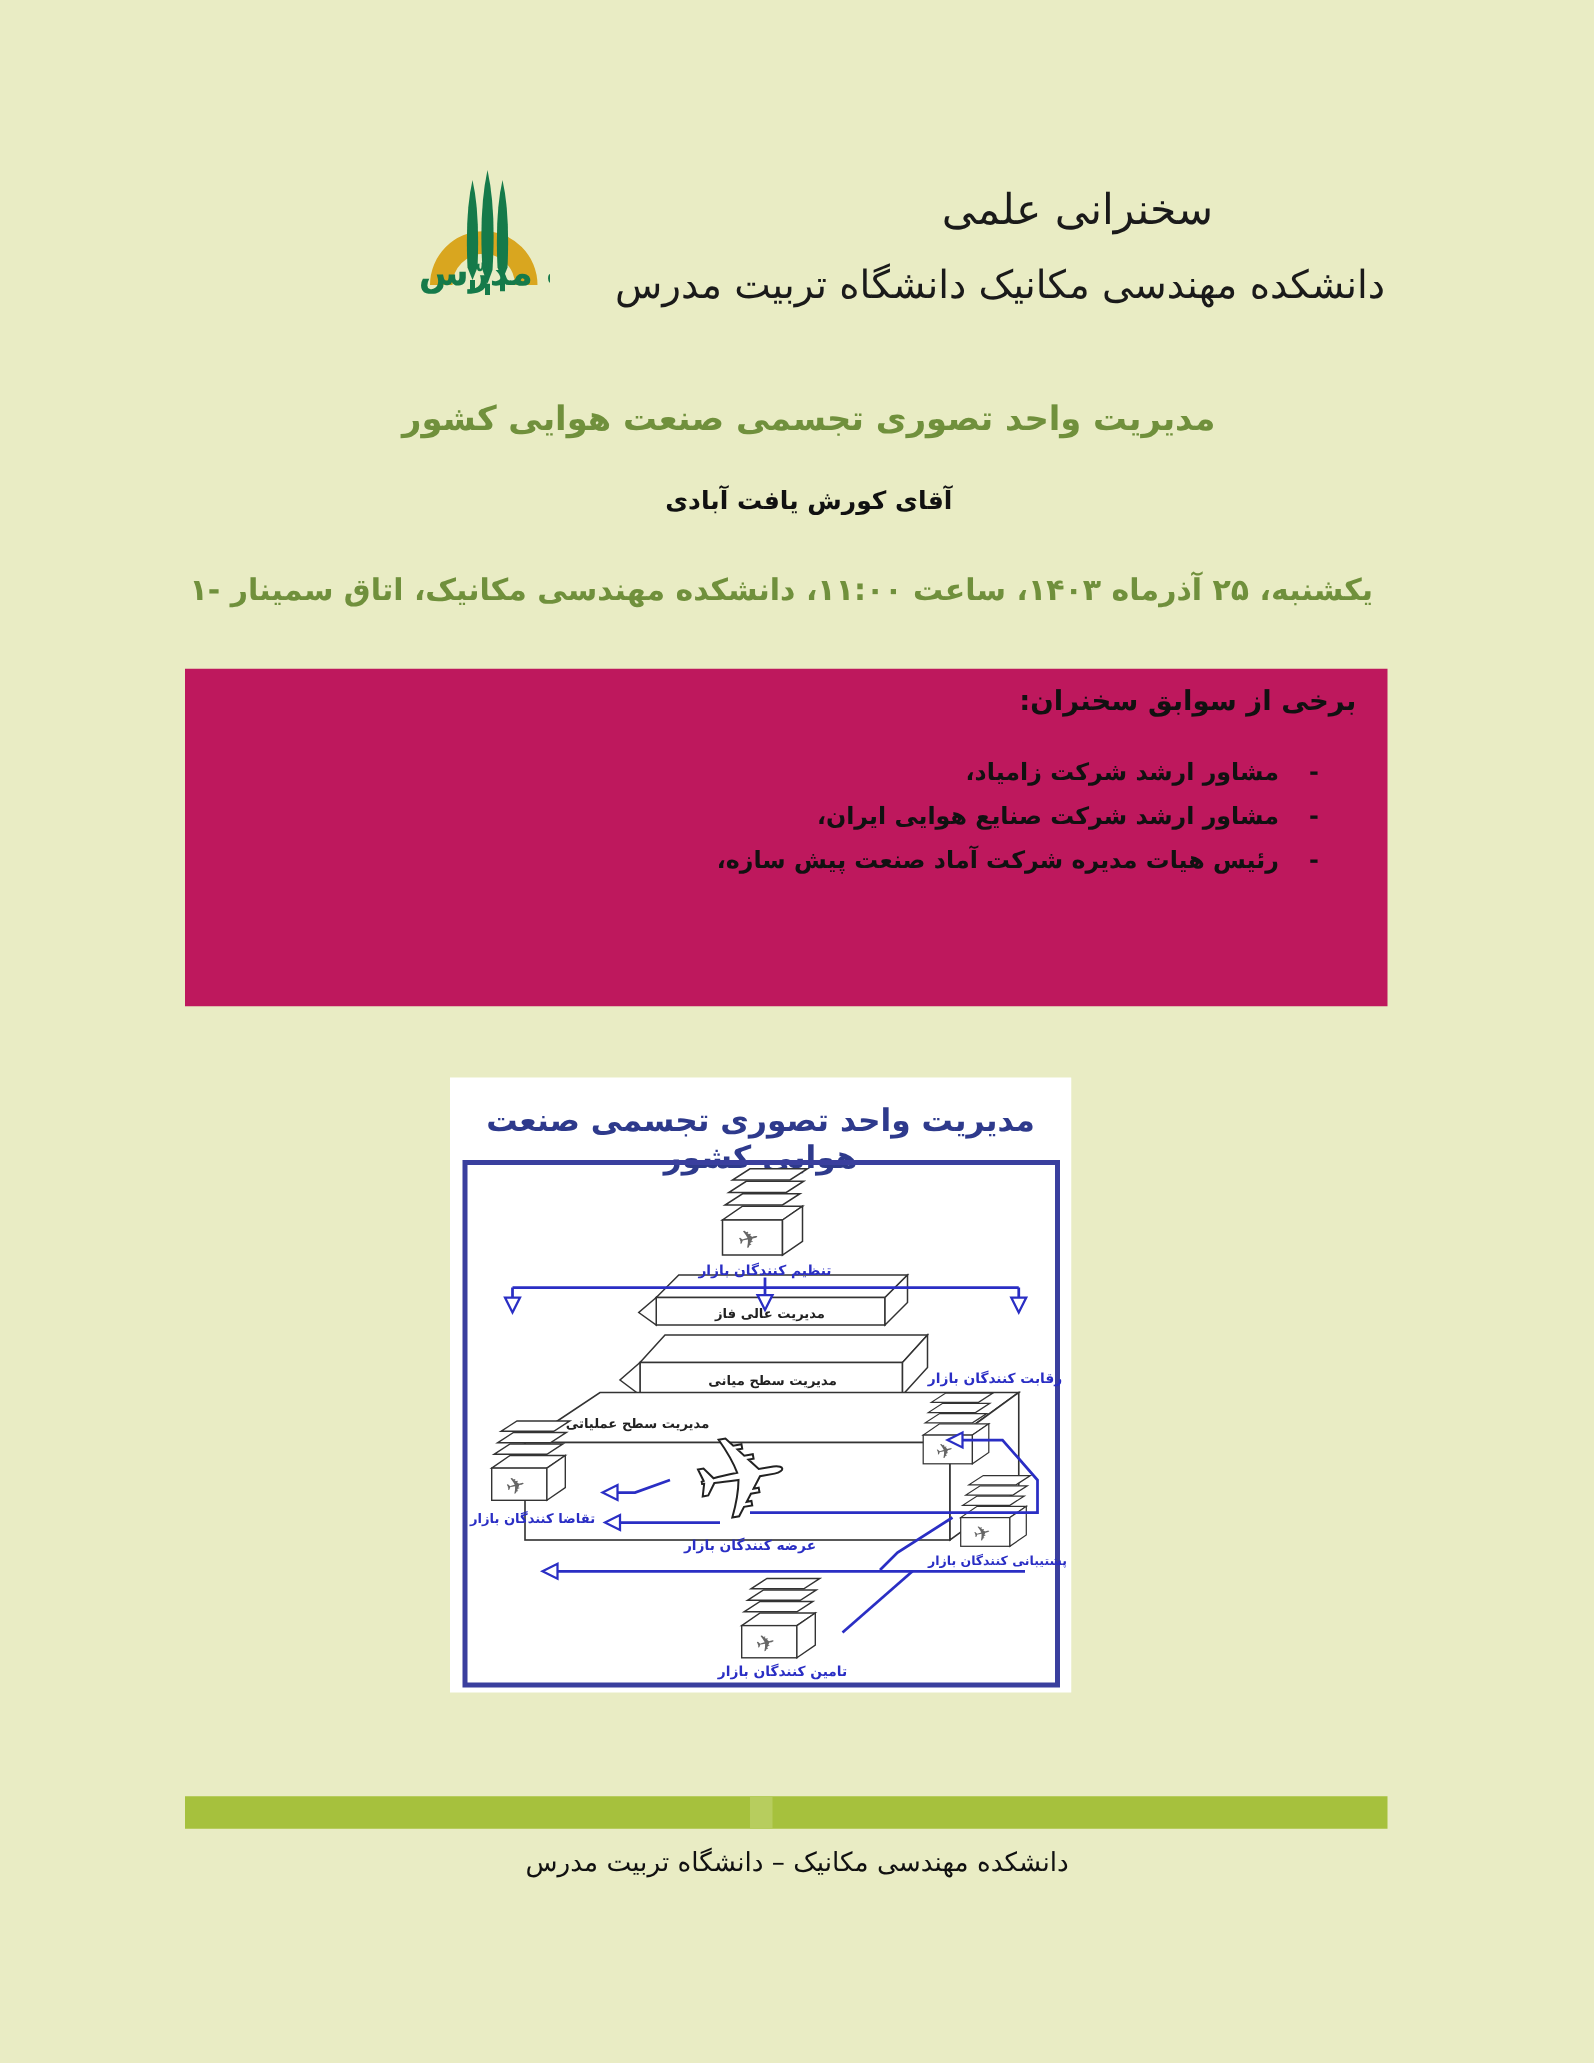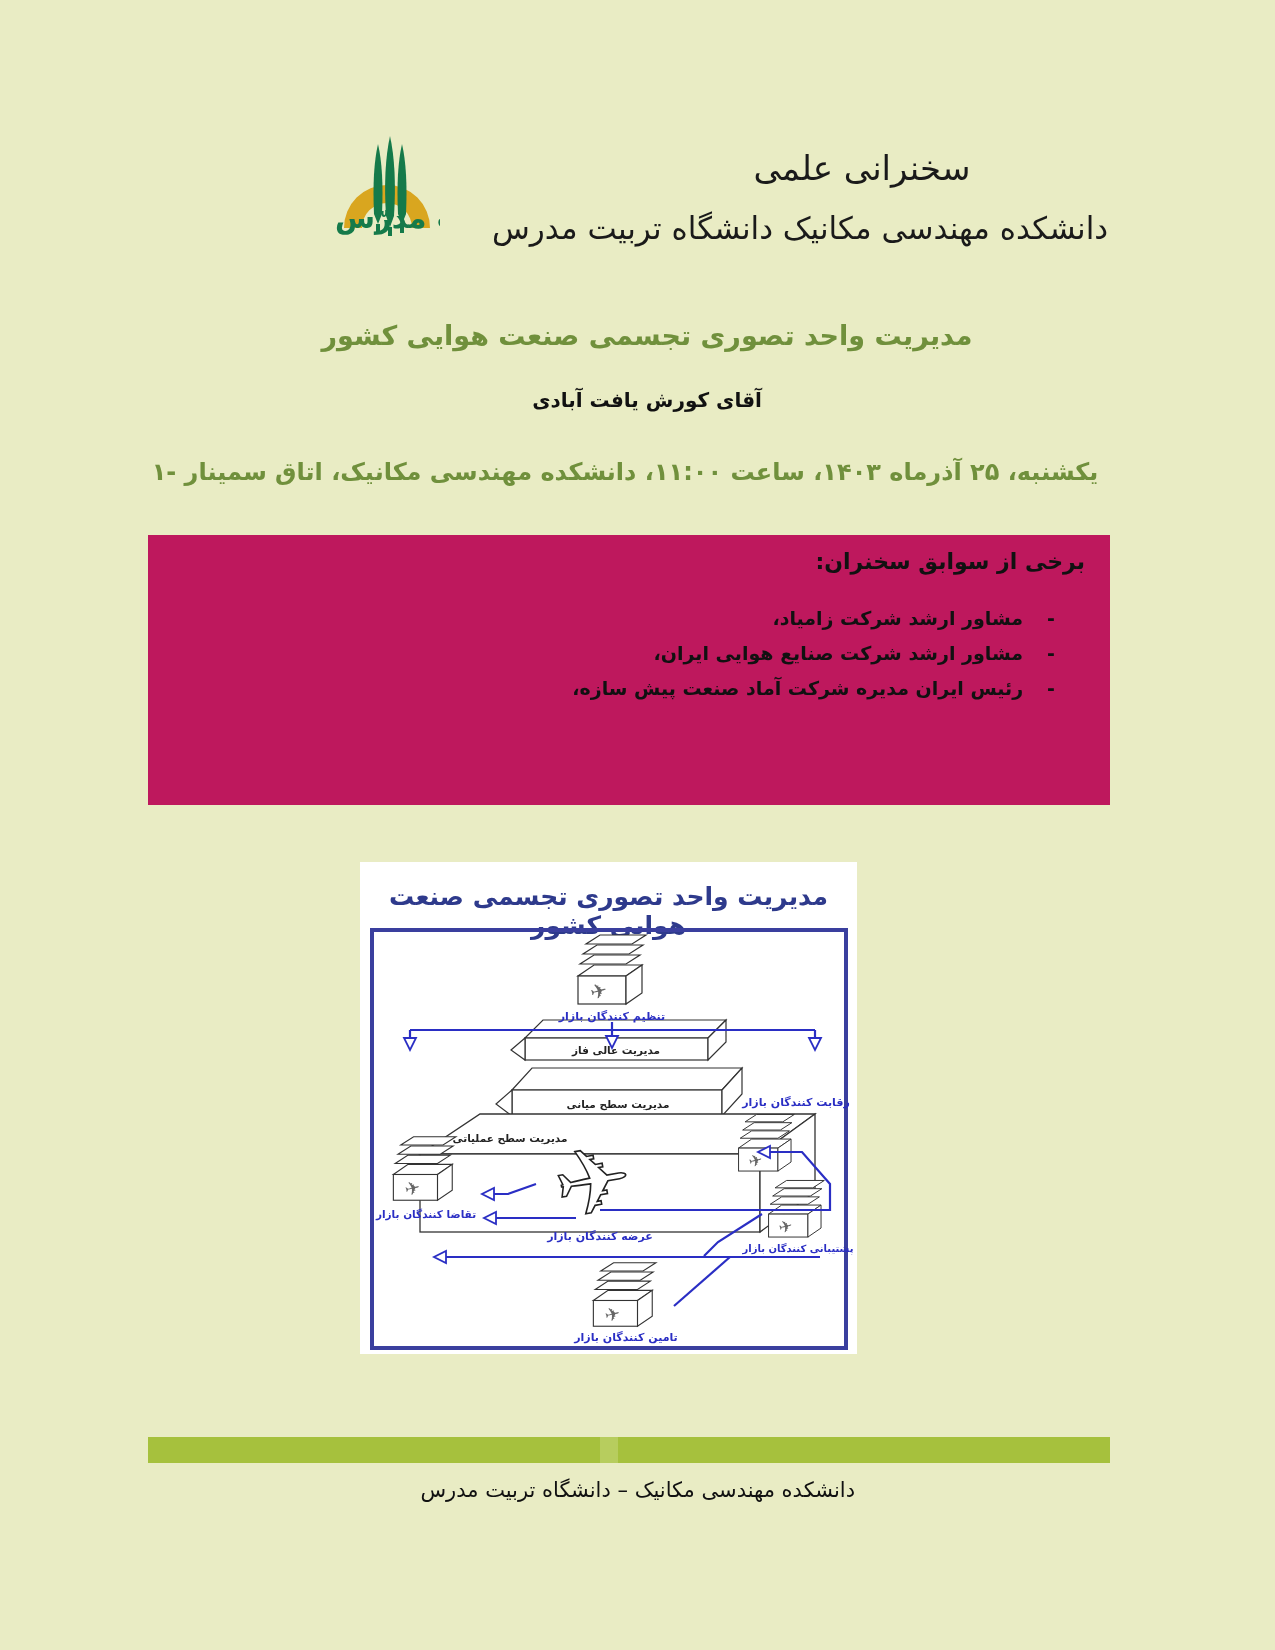--- a/index.html
+++ b/index.html
@@ -58,21 +58,21 @@
 
   <div class="abs event-title center rtl">مدیریت واحد تصوری تجسمی صنعت هوایی کشور</div>
   <div class="abs event-speaker center rtl">آقای کورش یافت آبادی</div>
   <div class="abs event-datetime center rtl">یکشنبه، ۲۵ آذرماه ۱۴۰۳، ساعت ۱۱:۰۰، دانشکده مهندسی مکانیک، اتاق سمینار -۱</div>
 
   <div class="abs bio-box">
     <div class="bio-heading rtl">برخی از سوابق سخنران:</div>
     <div class="bio-list">
       <div class="bio-item"><span class="dash">-</span><span>مشاور ارشد شرکت زامیاد،</span></div>
       <div class="bio-item"><span class="dash">-</span><span>مشاور ارشد شرکت صنایع هوایی ایران،</span></div>
-      <div class="bio-item"><span class="dash">-</span><span>رئیس ایران مدیره شرکت آماد صنعت پیش سازه،</span></div>
+      <div class="bio-item"><span class="dash">-</span><span>رئیس هیات مدیره شرکت آماد صنعت پیش سازه،</span></div>
     </div>
   </div>
 
   <div class="abs diagram">
     <div class="diagram-title">مدیریت واحد تصوری تجسمی صنعت هوایی کشور</div>
 
     <svg width="497" height="492" viewBox="0 0 497 492">
       <defs>
         <g id="crate" stroke="#333" stroke-width="1.2" fill="#fff">
           <polygon points="16,12 62,12 76,3 30,3"></polygon>

